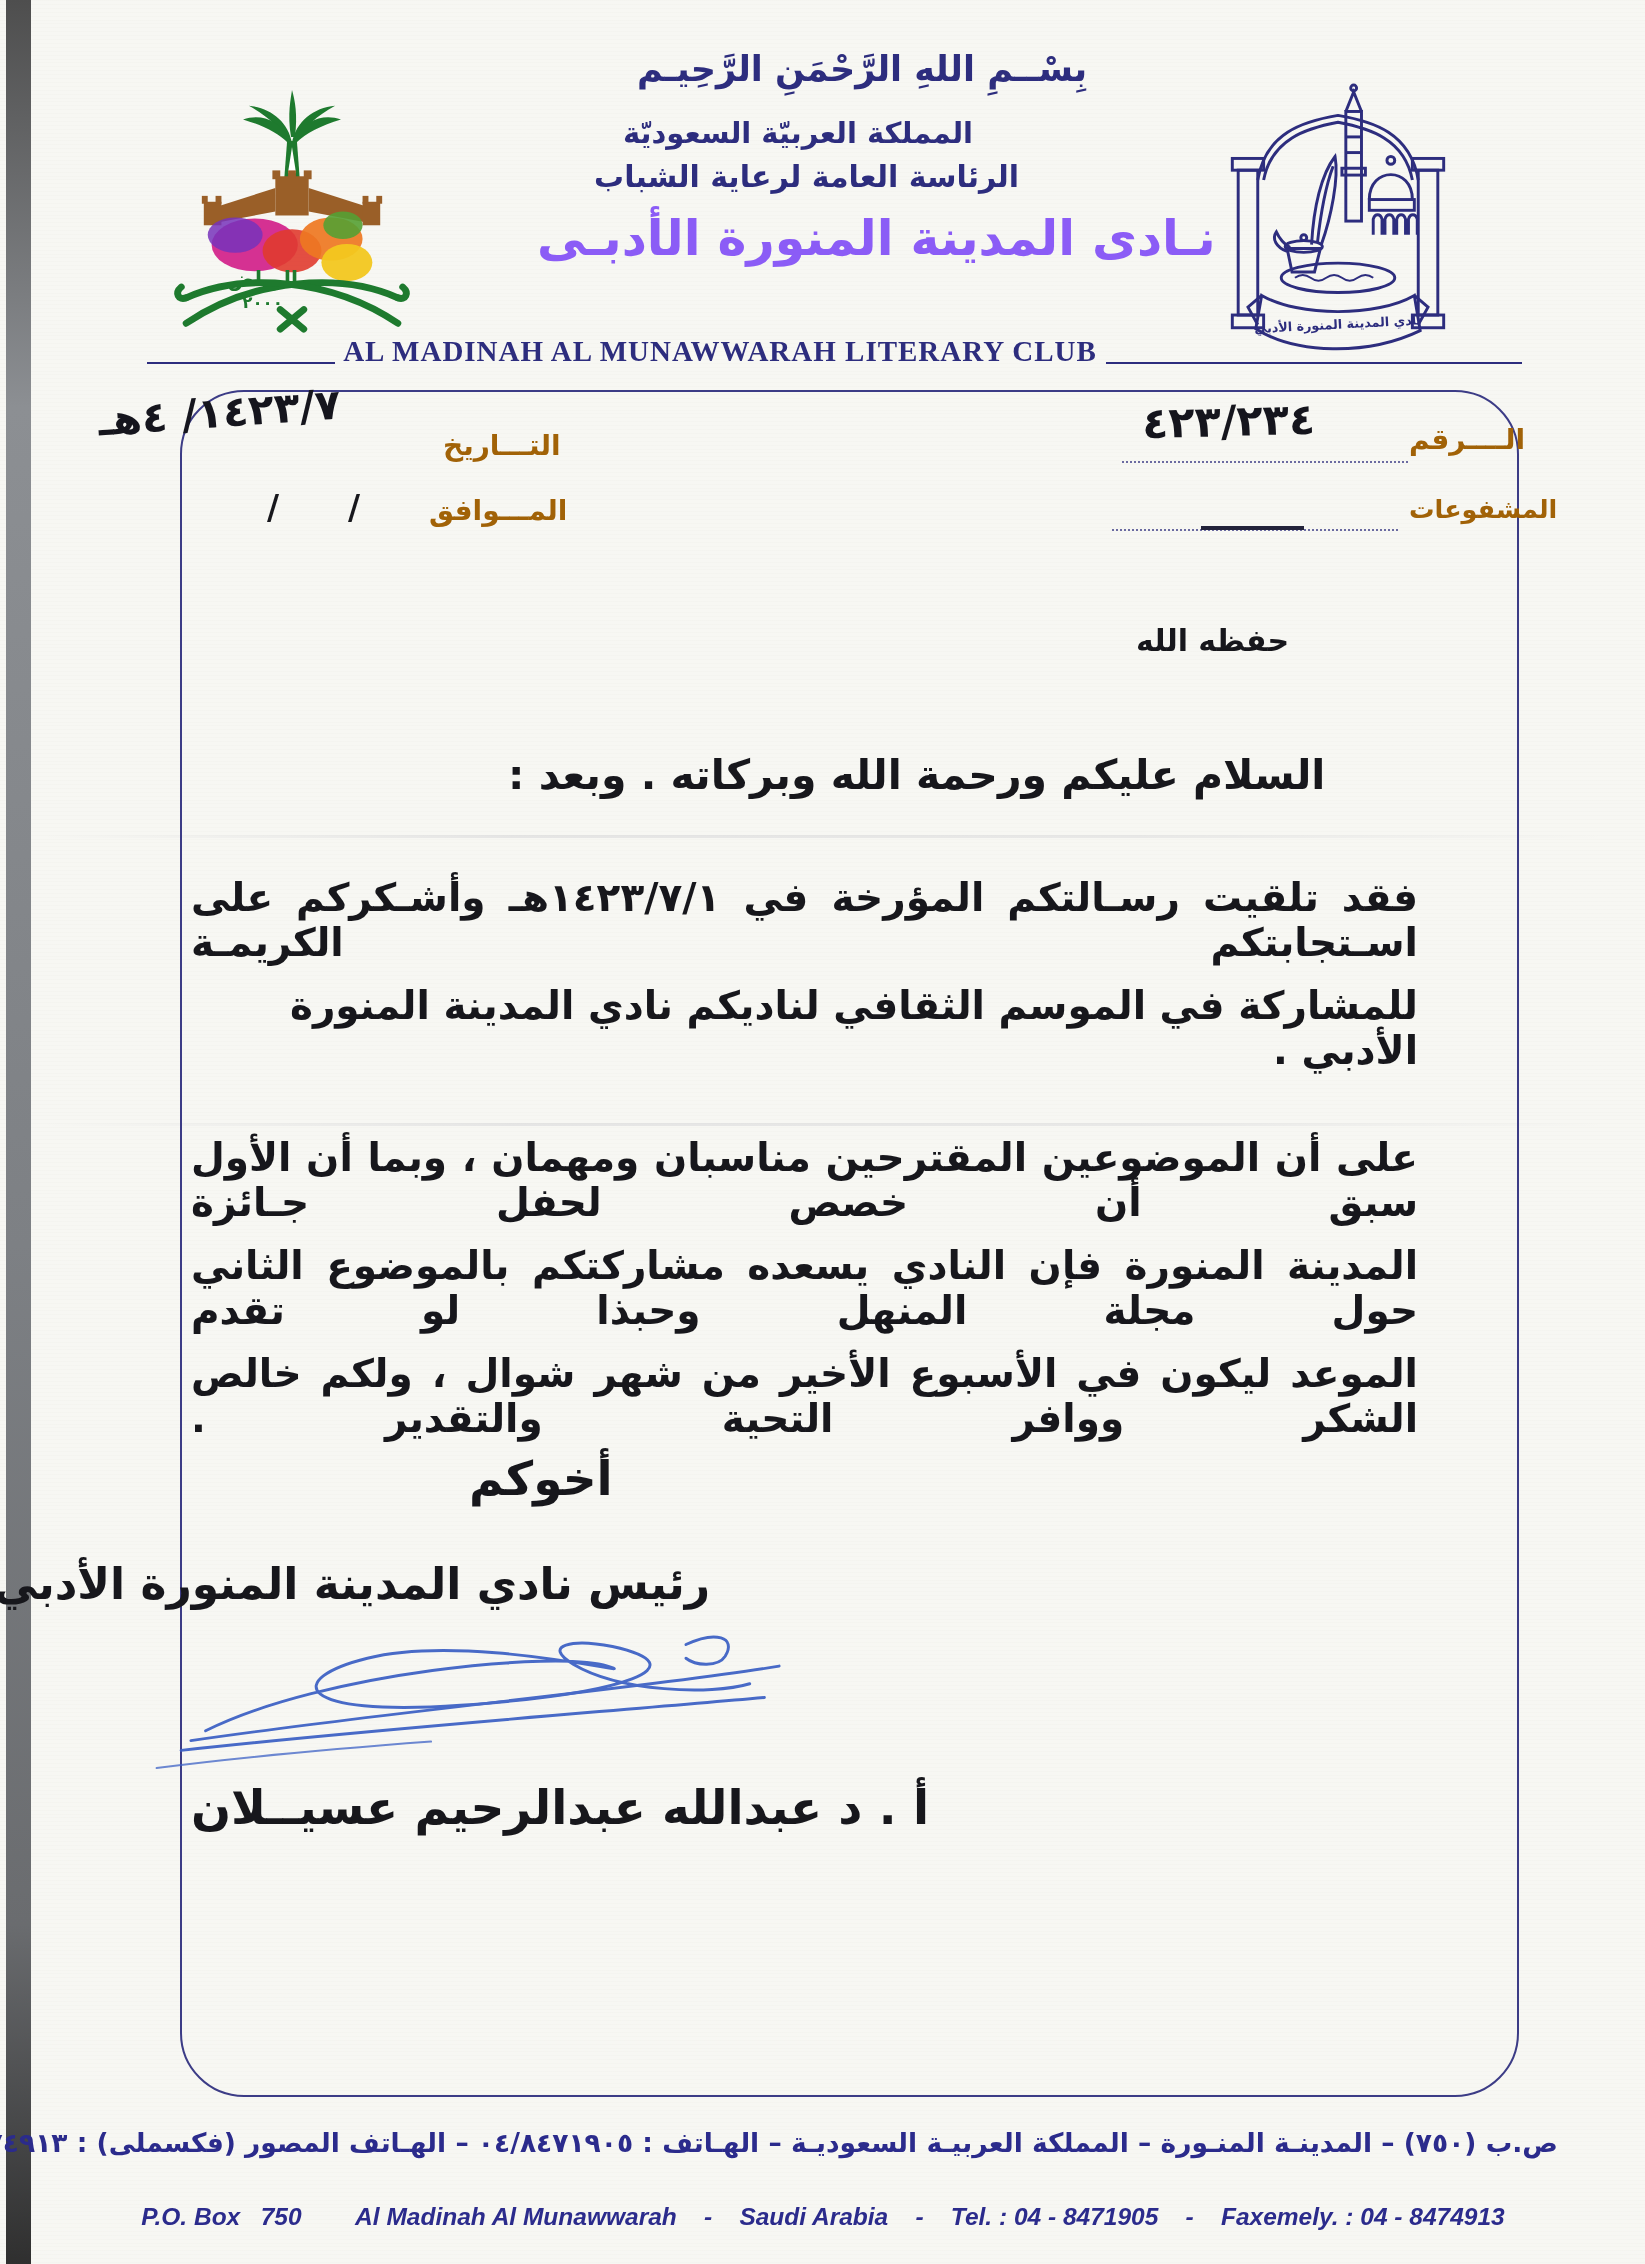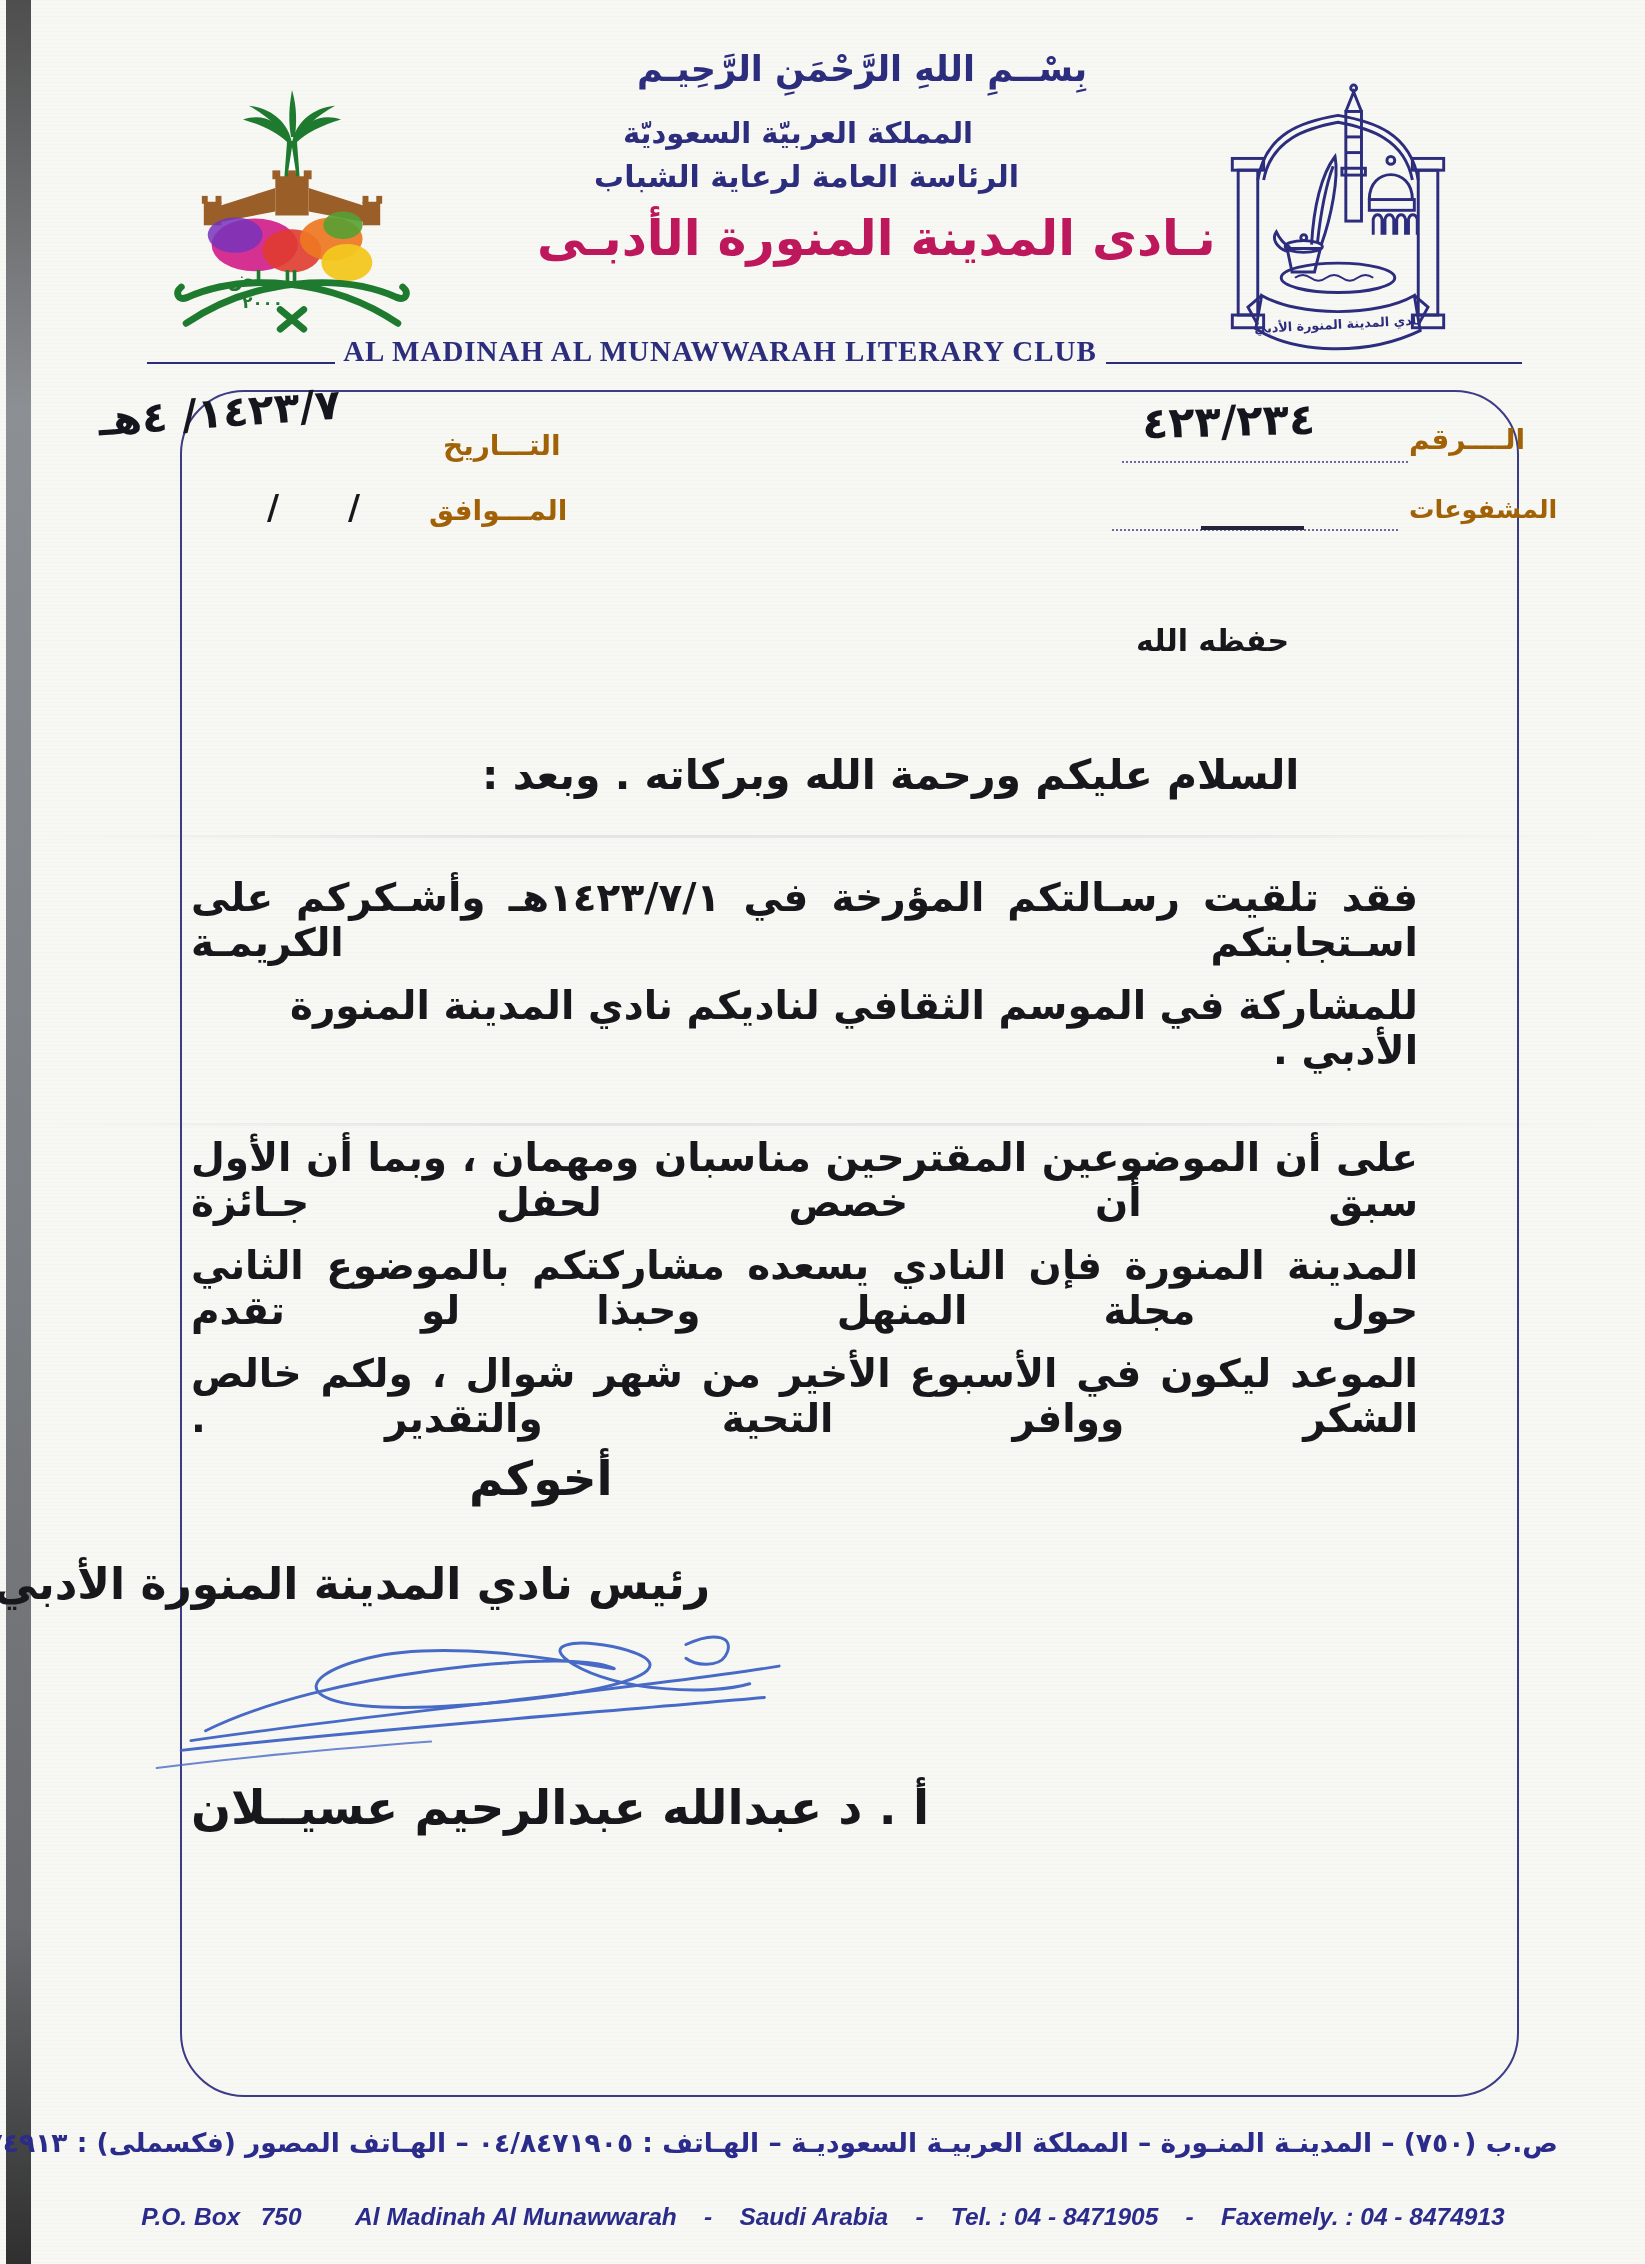--- a/index.html
+++ b/index.html
@@ -14,21 +14,21 @@
   .navy{color:#2d2d7e;}
   .nowrap{white-space:nowrap;}
   .pre{white-space:pre;}
   
   .scan-edge{left:5.9px;top:0;width:25.5px;height:2264px;
     background:linear-gradient(180deg,#4e4e4e 0%,#8c8f93 18%,#7d8084 55%,#6a6c6f 85%,#2f2f2f 100%);}
   
   .bismillah{left:637px;top:49px;font-size:35px;font-weight:bold;}
   .kingdom{left:623px;top:116px;font-size:29px;font-weight:bold;}
   .presidency{left:594px;top:159px;font-size:30px;font-weight:bold;}
-  .kufic{left:537px;top:210px;font-size:49px;font-weight:bold;letter-spacing:1px;color:#be185d;}
+  .kufic{left:537px;top:210px;font-size:49px;font-weight:bold;letter-spacing:1px;color:#8b5cf6;}
   .club-en{left:333px;top:335px;width:774px;text-align:center;
     font-family:"Liberation Serif", serif;font-weight:bold;font-size:29px;letter-spacing:1px;color:#2d2d7e;}
   .rule{height:0;border-top:2.9px solid #2d2d7e;}
   .rule-left{left:147px;top:362px;width:188px;}
   .rule-right{left:1106px;top:362px;width:416px;}
   
   .frame{left:180px;top:390px;width:1335px;height:1703px;border:2.9px solid #3c3c86;border-radius:64px;}
   
   .meta-label{font-size:28px;font-weight:bold;color:#a16207;direction:rtl;}
   .dotline{height:0;border-bottom:2.9px dotted rgba(60,60,134,.75);}
@@ -36,21 +36,21 @@
   .ref-value{left:1142px;top:396px;font-size:43px;transform:rotate(-1.5deg);letter-spacing:2px;}
   .date-value{left:98px;top:388px;font-size:42px;transform:rotate(-4deg);letter-spacing:2px;}
   .corr-value{left:267px;top:488px;font-size:33px;font-weight:bold;}
   
   .ar{direction:rtl;}
   .bodyline{left:191px;width:1227px;font-size:39px;font-weight:bold;direction:rtl;}
   .just{text-align:justify;text-align-last:justify;text-justify:inter-word;}
   .salutation-row{left:230px;top:623px;width:1059px;display:flex;justify-content:space-between;direction:rtl;}
   .salutation{font-size:44px;font-weight:bold;}
   .dua{font-size:30px;font-weight:bold;}
-  .greeting{left:482px;top:751px;font-size:41px;font-weight:bold;}
+  .greeting{left:508px;top:751px;font-size:41px;font-weight:bold;}
   .closing{left:469px;top:1451px;font-size:47px;font-weight:bold;}
   .signer-title{left:191px;top:1558px;width:519px;text-align:left;font-size:44px;font-weight:bold;}
   .signer-name{left:191px;top:1774px;font-size:47px;font-weight:bold;letter-spacing:1px;margin-top:6px;}
   
   .footer-ar{left:88px;top:2127px;width:1470px;text-align:center;direction:rtl;
     font-size:26.5px;font-weight:bold;color:#2b2b8c;}
   .footer-en{left:88px;top:2203px;width:1470px;text-align:center;
     font-family:"Liberation Sans", sans-serif;font-style:italic;font-weight:bold;font-size:24.5px;color:#2b2b8c;}
   .crease{left:39px;width:1568px;height:2.9px;
     background:linear-gradient(90deg, transparent, rgba(100,100,125,.12) 30%, rgba(100,100,125,.10) 70%, transparent);}

